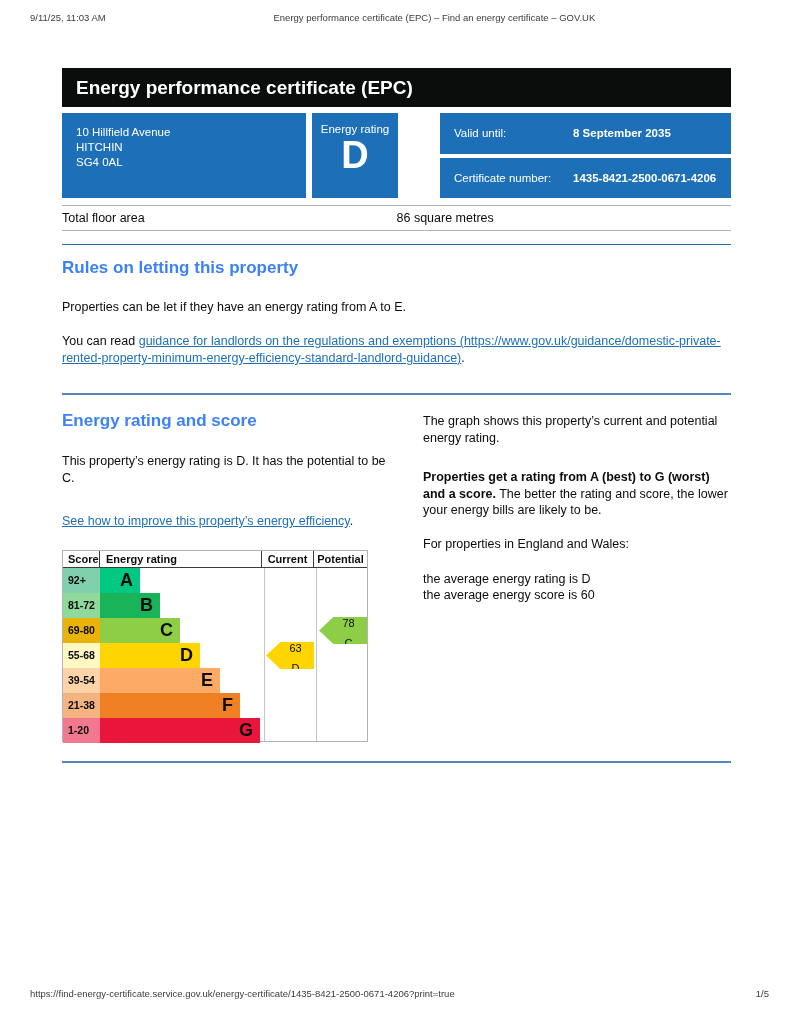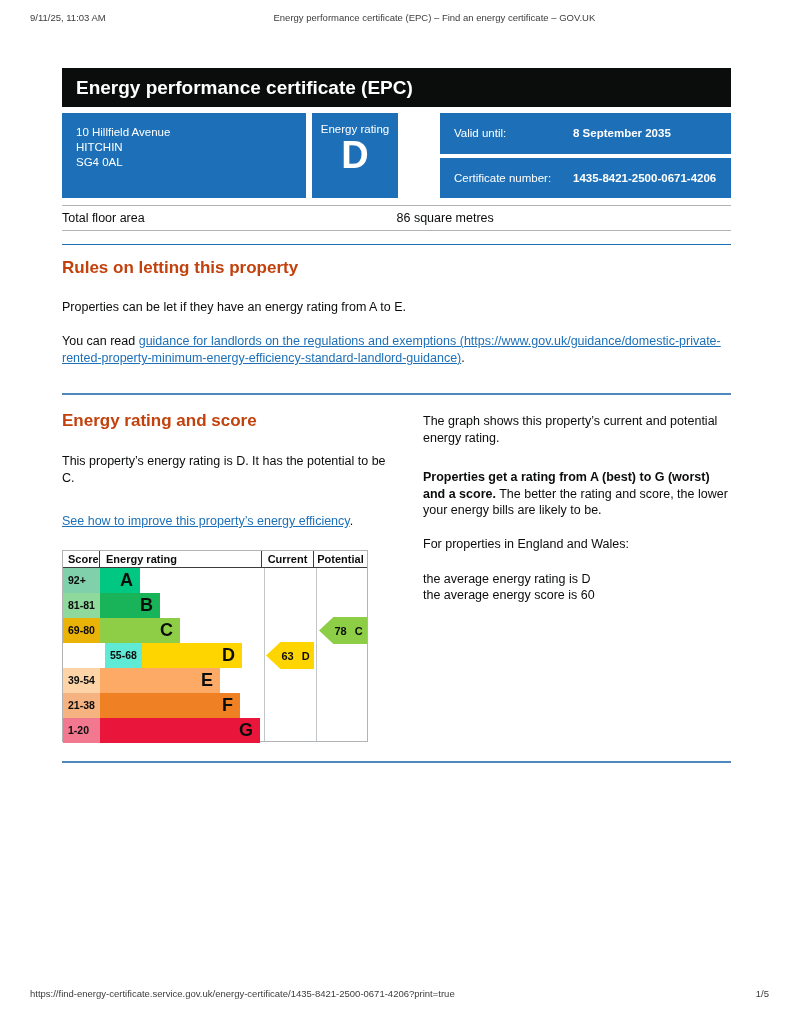--- a/index.html
+++ b/index.html
@@ -46,21 +46,21 @@
   
   .prop-table { margin-top: 7px; border-top: 1px solid #b1b4b6; }
   .prop-row { display: flex; height: 25px; align-items: center; border-bottom: 1px solid #b1b4b6; font-size: 12.5px; }
   .prop-row .p-label { flex: 0 0 50%; }
 
   .rule { border: none; border-top: 2px solid #4e88bd; }
   .rule-1 { margin-top: 13px; border-top-width: 1.5px; border-top-color: #1d70b8; }
   .rule-2 { margin-top: 26px; }
   .rule-3 { margin-top: 19px; }
 
-  h2 { font-size: 17px; font-weight: bold; color: #c2410c; }
+  h2 { font-size: 17px; font-weight: bold; color: #3b82f6; }
   .rules-h { margin-top: 13px; }
   p { font-size: 12.5px; line-height: 17px; }
   .rules-p1 { margin-top: 21px; }
   .rules-p2 { margin-top: 17px; }
   a { color: #1d70b8; text-decoration: underline; cursor: pointer; }
 
   
   .two-col { display: flex; margin-top: 16px; gap: 31px; }
   .col-left { width: 330px; }
   .col-right { width: 308px; padding-top: 2px; }
@@ -82,22 +82,22 @@
   .ch-current { width: 52px; border-left: 1px solid #3c3c3c; text-align: center; line-height: 16px; }
   .ch-potential { width: 54px; border-left: 1px solid #3c3c3c; text-align: center; line-height: 16px; }
   .band-row { display: flex; height: 25px; }
   .band-score { width: 37px; padding-left: 5px; font-size: 10.5px; font-weight: bold; line-height: 25px; }
   .band-bar { height: 25px; font-size: 18px; font-weight: bold; line-height: 25px; text-align: right; padding-right: 7px; }
   .col-line { position: absolute; top: 17px; bottom: 0; width: 0; border-left: 1px solid #c3c6c8; }
   .cl-a { left: 201px; } .cl-b { left: 253px; }
   .epc-arrow {
     position: absolute; width: 48px; height: 27px;
     clip-path: polygon(0 50%, 30% 0, 100% 0, 100% 100%, 30% 100%);
-    display: flex; align-items: center; justify-content: center;
-    gap: 8px; padding-left: 11px; font-size: 11px; font-weight: bold; color: #0b0c0c;
+    display: flex; align-items: center; justify-content: space-between;
+    gap: 8px; padding-left: 11px; font-size: 11px; font-weight: normal; color: #0b0c0c; flex-direction: column;
   }
 </style>
 </head>
 <body>
 
 <div class="print-header">
   <span>9/11/25, 11:03 AM</span>
   <span class="ph-title">Energy performance certificate (EPC) – Find an energy certificate – GOV.UK</span>
 </div>
 
@@ -154,29 +154,29 @@
           <span class="ch-rating">Energy rating</span>
           <span class="ch-current">Current</span>
           <span class="ch-potential">Potential</span>
         </div>
         <div id="band-rows">
             <div class="band-row">
               <div class="band-score" style="background: rgb(128, 208, 172);">92+</div>
               <div class="band-bar" style="background: rgb(0, 199, 129); width: 40px;">A</div>
             </div>
             <div class="band-row">
-              <div class="band-score" style="background: rgb(142, 217, 155);">81-81</div>
+              <div class="band-score" style="background: rgb(142, 217, 155);">81-72</div>
               <div class="band-bar" style="background: rgb(25, 180, 89); width: 60px;">B</div>
             </div>
             <div class="band-row">
               <div class="band-score" style="background: #eab308;">69-80</div>
               <div class="band-bar" style="background: rgb(141, 206, 70); width: 80px;">C</div>
             </div>
             <div class="band-row">
-              <div class="band-score" style="background: #5eead4; margin-left: 42px;">55-68</div>
+              <div class="band-score" style="background: #fef9c3;">55-68</div>
               <div class="band-bar" style="background: rgb(255, 213, 0); width: 100px;">D</div>
             </div>
             <div class="band-row">
               <div class="band-score" style="background: rgb(253, 212, 167);">39-54</div>
               <div class="band-bar" style="background: rgb(252, 170, 101); width: 120px;">E</div>
             </div>
             <div class="band-row">
               <div class="band-score" style="background: rgb(245, 179, 129);">21-38</div>
               <div class="band-bar" style="background: rgb(239, 128, 35); width: 140px;">F</div>
             </div>

